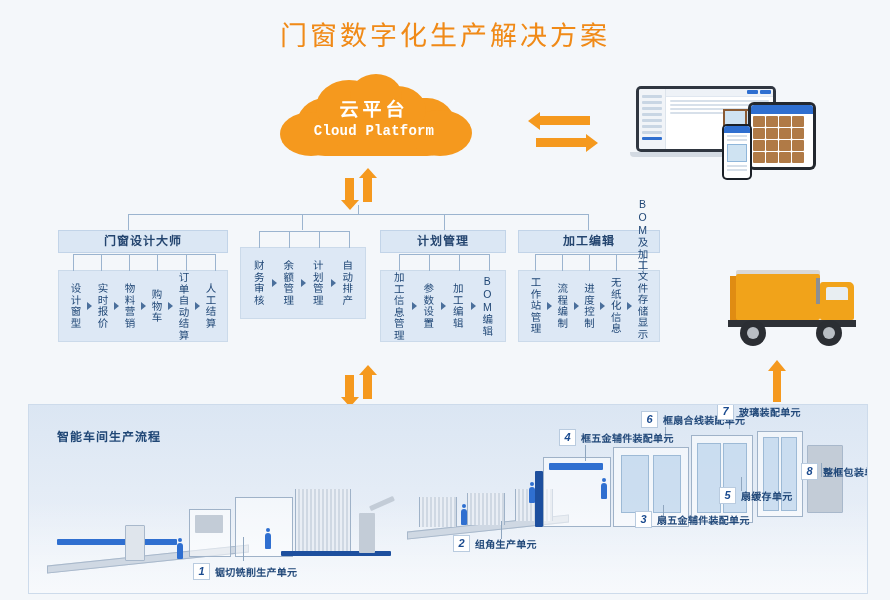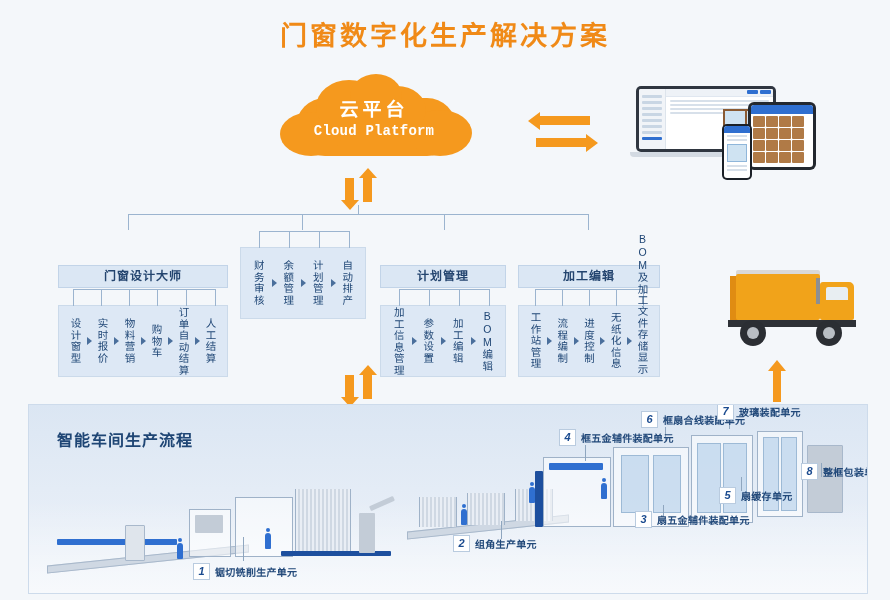--- a/index.html
+++ b/index.html
@@ -10,21 +10,21 @@
     font-family:"Liberation Sans","DejaVu Sans",sans-serif;
     position:relative;overflow:hidden;
     color:#1f3c66;
   }
   #stage{position:absolute;inset:0;}
 
   
   .title{
     position:absolute;left:0;right:0;top:14px;
     text-align:center;
-    font-size:27px;font-weight:bold;
+    font-size:27px;font-weight:normal;
     color:#f08a17;letter-spacing:3px;
   }
 
   
   .cloud-wrap{position:absolute;left:268px;top:78px;width:212px;height:82px;}
   .cloud-blob{position:absolute;background:#f5991e;border-radius:50%;}
   .cb1{left:28px;top:20px;width:160px;height:58px;border-radius:34px;}
   .cb2{left:12px;top:34px;width:62px;height:44px;}
   .cb3{left:140px;top:32px;width:64px;height:46px;}
   .cb4{left:48px;top:2px;width:66px;height:54px;}
@@ -98,21 +98,21 @@
 
   
   .tree{position:absolute;left:0;top:205px;width:890px;height:30px;}
   .tree .ln{position:absolute;background:#9bb4cf;}
 
   
   .module{position:absolute;}
   .module-head{
     background:#dbe7f4;border:1px solid #c2d4e8;
     text-align:center;font-size:12px;font-weight:bold;color:#24456f;
-    height:21px;line-height:21px;letter-spacing:1px;margin-top:35px;
+    height:21px;line-height:21px;letter-spacing:1px;
   }
   .module-body{
     margin-top:17px;background:#dde8f5;border:1px solid #cbdaea;
     height:72px;display:flex;align-items:stretch;justify-content:space-around;
     position:relative;padding:0 3px;box-sizing:border-box;
   }
   .sub{
     display:flex;align-items:center;justify-content:center;
     position:relative;flex:1;
   }
@@ -154,21 +154,21 @@
   .uparrow .tri{position:absolute;left:0;top:0;width:0;height:0;
     border-left:9px solid transparent;border-right:9px solid transparent;border-bottom:11px solid #f5991e;}
 
   
   .workshop{
     position:absolute;left:28px;top:404px;width:838px;height:188px;
     background:linear-gradient(180deg,#dbe6f3 0%,#e7eef7 60%,#eef3f9 100%);
     border:1px solid #cddbeb;overflow:hidden;
   }
   .workshop-title{
-    position:absolute;left:28px;top:22px;font-size:16px;font-weight:bold;
+    position:absolute;left:28px;top:22px;font-size:12px;font-weight:bold;
     color:#1f4675;letter-spacing:1px;
   }
   .ws-floor{position:absolute;left:0;right:0;bottom:0;height:92px;
     background:linear-gradient(180deg,rgba(255,255,255,0) 0%,rgba(255,255,255,.55) 100%);}
 
   
   .mach{position:absolute;border-radius:1px;}
   .conv{position:absolute;background:#cfd8e3;border:1px solid #a8b8cb;height:6px;transform:skewY(-6deg);}
   .frame{position:absolute;border:1px solid #9fb2c8;background:rgba(255,255,255,.55);}
   .blue{background:#2f6fd0;}

